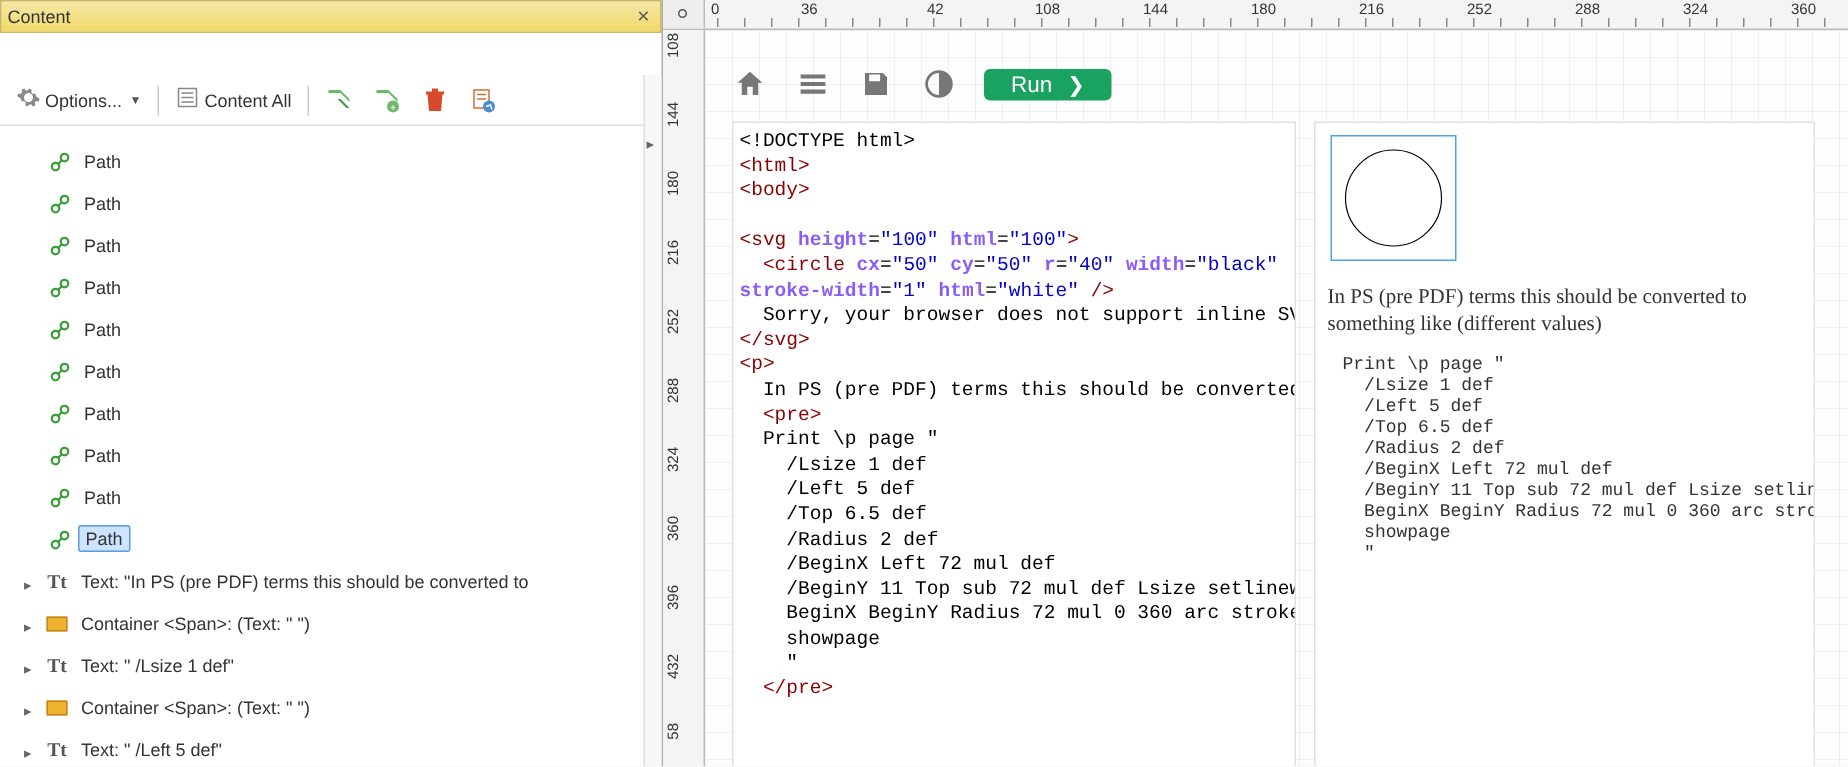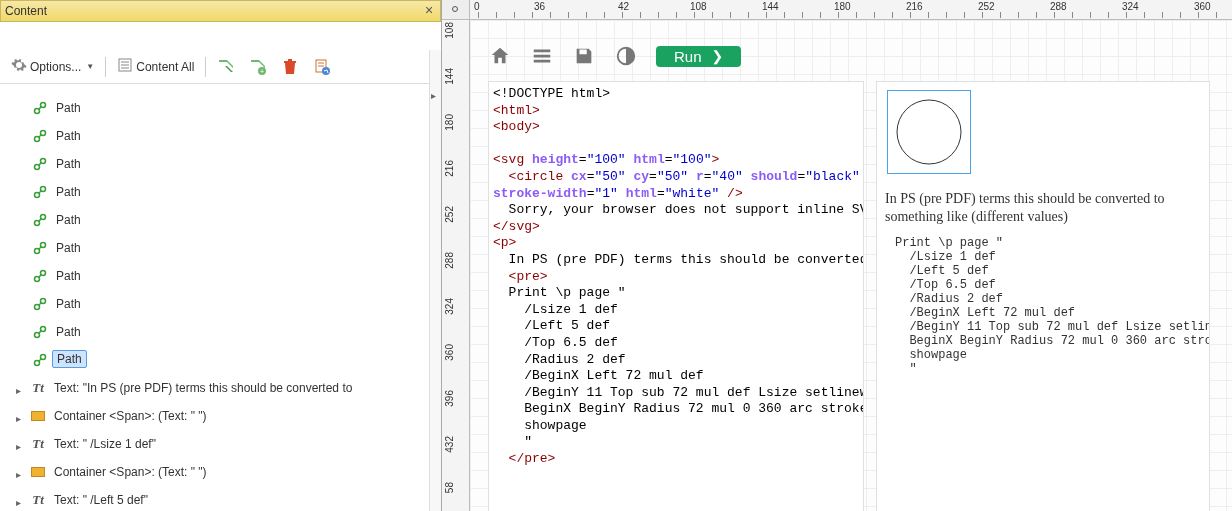--- a/index.html
+++ b/index.html
@@ -17,21 +17,21 @@
 
 .tree { flex: 1; overflow: auto; position: relative; padding: 4px 0; }
 .collapse-strip { width: 12px; background: #f7f7f7; border-left: 1px solid #ddd; position: relative; }
 .collapse-strip .chev { font-size: 10px; color: #666; position: absolute; top: 40px; left: 1px; cursor: pointer; }
 
 .tree-row { display: flex; align-items: flex-end; height: 28px; padding-left: 16px; gap: 4px; }
 .tree-row.indent1 { padding-left: 32px; }
 .tree-row.selected .label { background: #cce4ff; border: 1px solid #5a9ae0; border-radius: 2px; padding: 1px 4px; }
 .tree-row .label { padding: 1px 4px; }
 .tree-row .twisty { width: 10px; display: inline-block; color: #666; font-size: 10px; }
-.tree-row .icon { width: 16px; height: 16px; display: inline-flex; align-items: center; justify-content: center; font-style: italic; }
+.tree-row .icon { width: 16px; height: 16px; display: inline-flex; align-items: center; justify-content: center; }
 
 .right-area { flex: 1; display: flex; flex-direction: column; position: relative; }
 .ruler-row { display: flex; height: 20px; background: #f4f4f4; border-bottom: 1px solid #bbb; }
 .ruler-corner { width: 28px; background: #eee; border-right: 1px solid #bbb; position: relative; }
 .ruler-corner .dot { width: 6px; height: 6px; border: 1px solid #555; border-radius: 50%; position: absolute; top: 6px; left: 10px; }
 .ruler-h { flex: 1; position: relative; overflow: hidden; font-size: 10px; color: #333; }
 .ruler-h .tick { position: absolute; top: 2px; border-left: 1px solid #888; height: 6px; }
 .ruler-h .num { position: absolute; top: 1px; font-size: 10px; }
 
 .main-canvas-row { flex: 1; display: flex; overflow: hidden; }
@@ -361,21 +361,21 @@
           <span>Run</span>
           <span class="arrow">❯</span>
         </span>
       </div>
 
       <div class="code-pane" id="codePane">&lt;!DOCTYPE html&gt;
 <span class="t-tag">&lt;html&gt;</span>
 <span class="t-tag">&lt;body&gt;</span>
 
 <span class="t-tag">&lt;svg</span> <span class="t-attr">height</span>=<span class="t-val">"100"</span> <span class="t-attr">html</span>=<span class="t-val">"100"</span><span class="t-tag">&gt;</span>
-  <span class="t-tag">&lt;circle</span> <span class="t-attr">cx</span>=<span class="t-val">"50"</span> <span class="t-attr">cy</span>=<span class="t-val">"50"</span> <span class="t-attr">r</span>=<span class="t-val">"40"</span> <span class="t-attr">should</span>=<span class="t-val">"black"</span> 
+  <span class="t-tag">&lt;circle</span> <span class="t-attr">cx</span>=<span class="t-val">"50"</span> <span class="t-attr">cy</span>=<span class="t-val">"50"</span> <span class="t-attr">r</span>=<span class="t-val">"40"</span> <span class="t-attr">width</span>=<span class="t-val">"black"</span> 
 <span class="t-attr">stroke-width</span>=<span class="t-val">"1"</span> <span class="t-attr">html</span>=<span class="t-val">"white"</span> <span class="t-tag">/&gt;</span>
   Sorry, your browser does not support inline SVG.
 <span class="t-tag">&lt;/svg&gt;</span>
 <span class="t-tag">&lt;p&gt;</span>
   In PS (pre PDF) terms this should be converted to something like (different values)
   <span class="t-tag">&lt;pre&gt;</span>
   Print \p page "
     /Lsize 1 def
     /Left 5 def
     /Top 6.5 def

